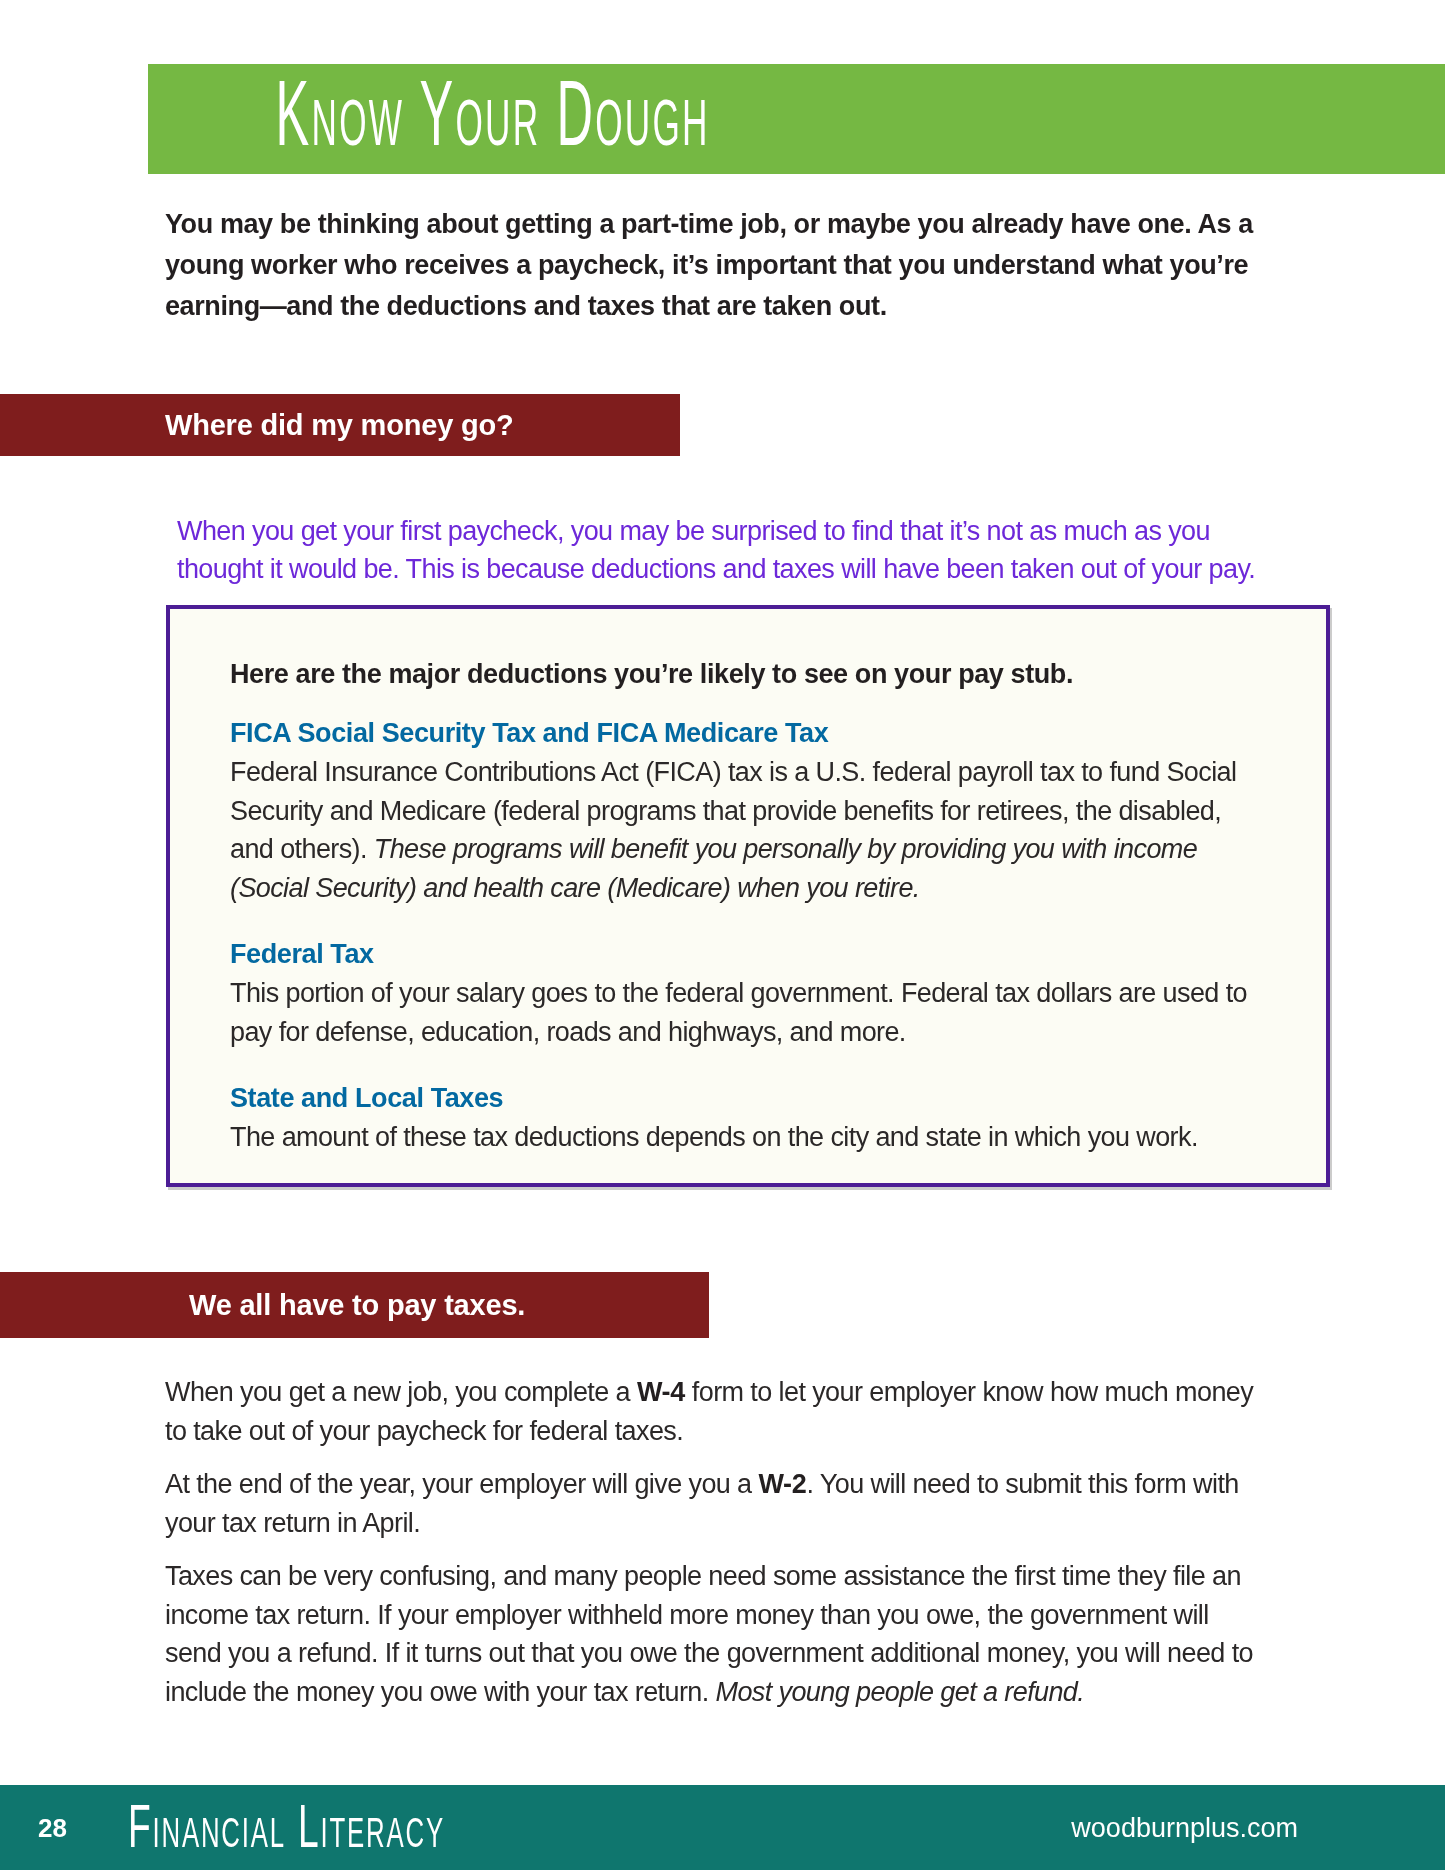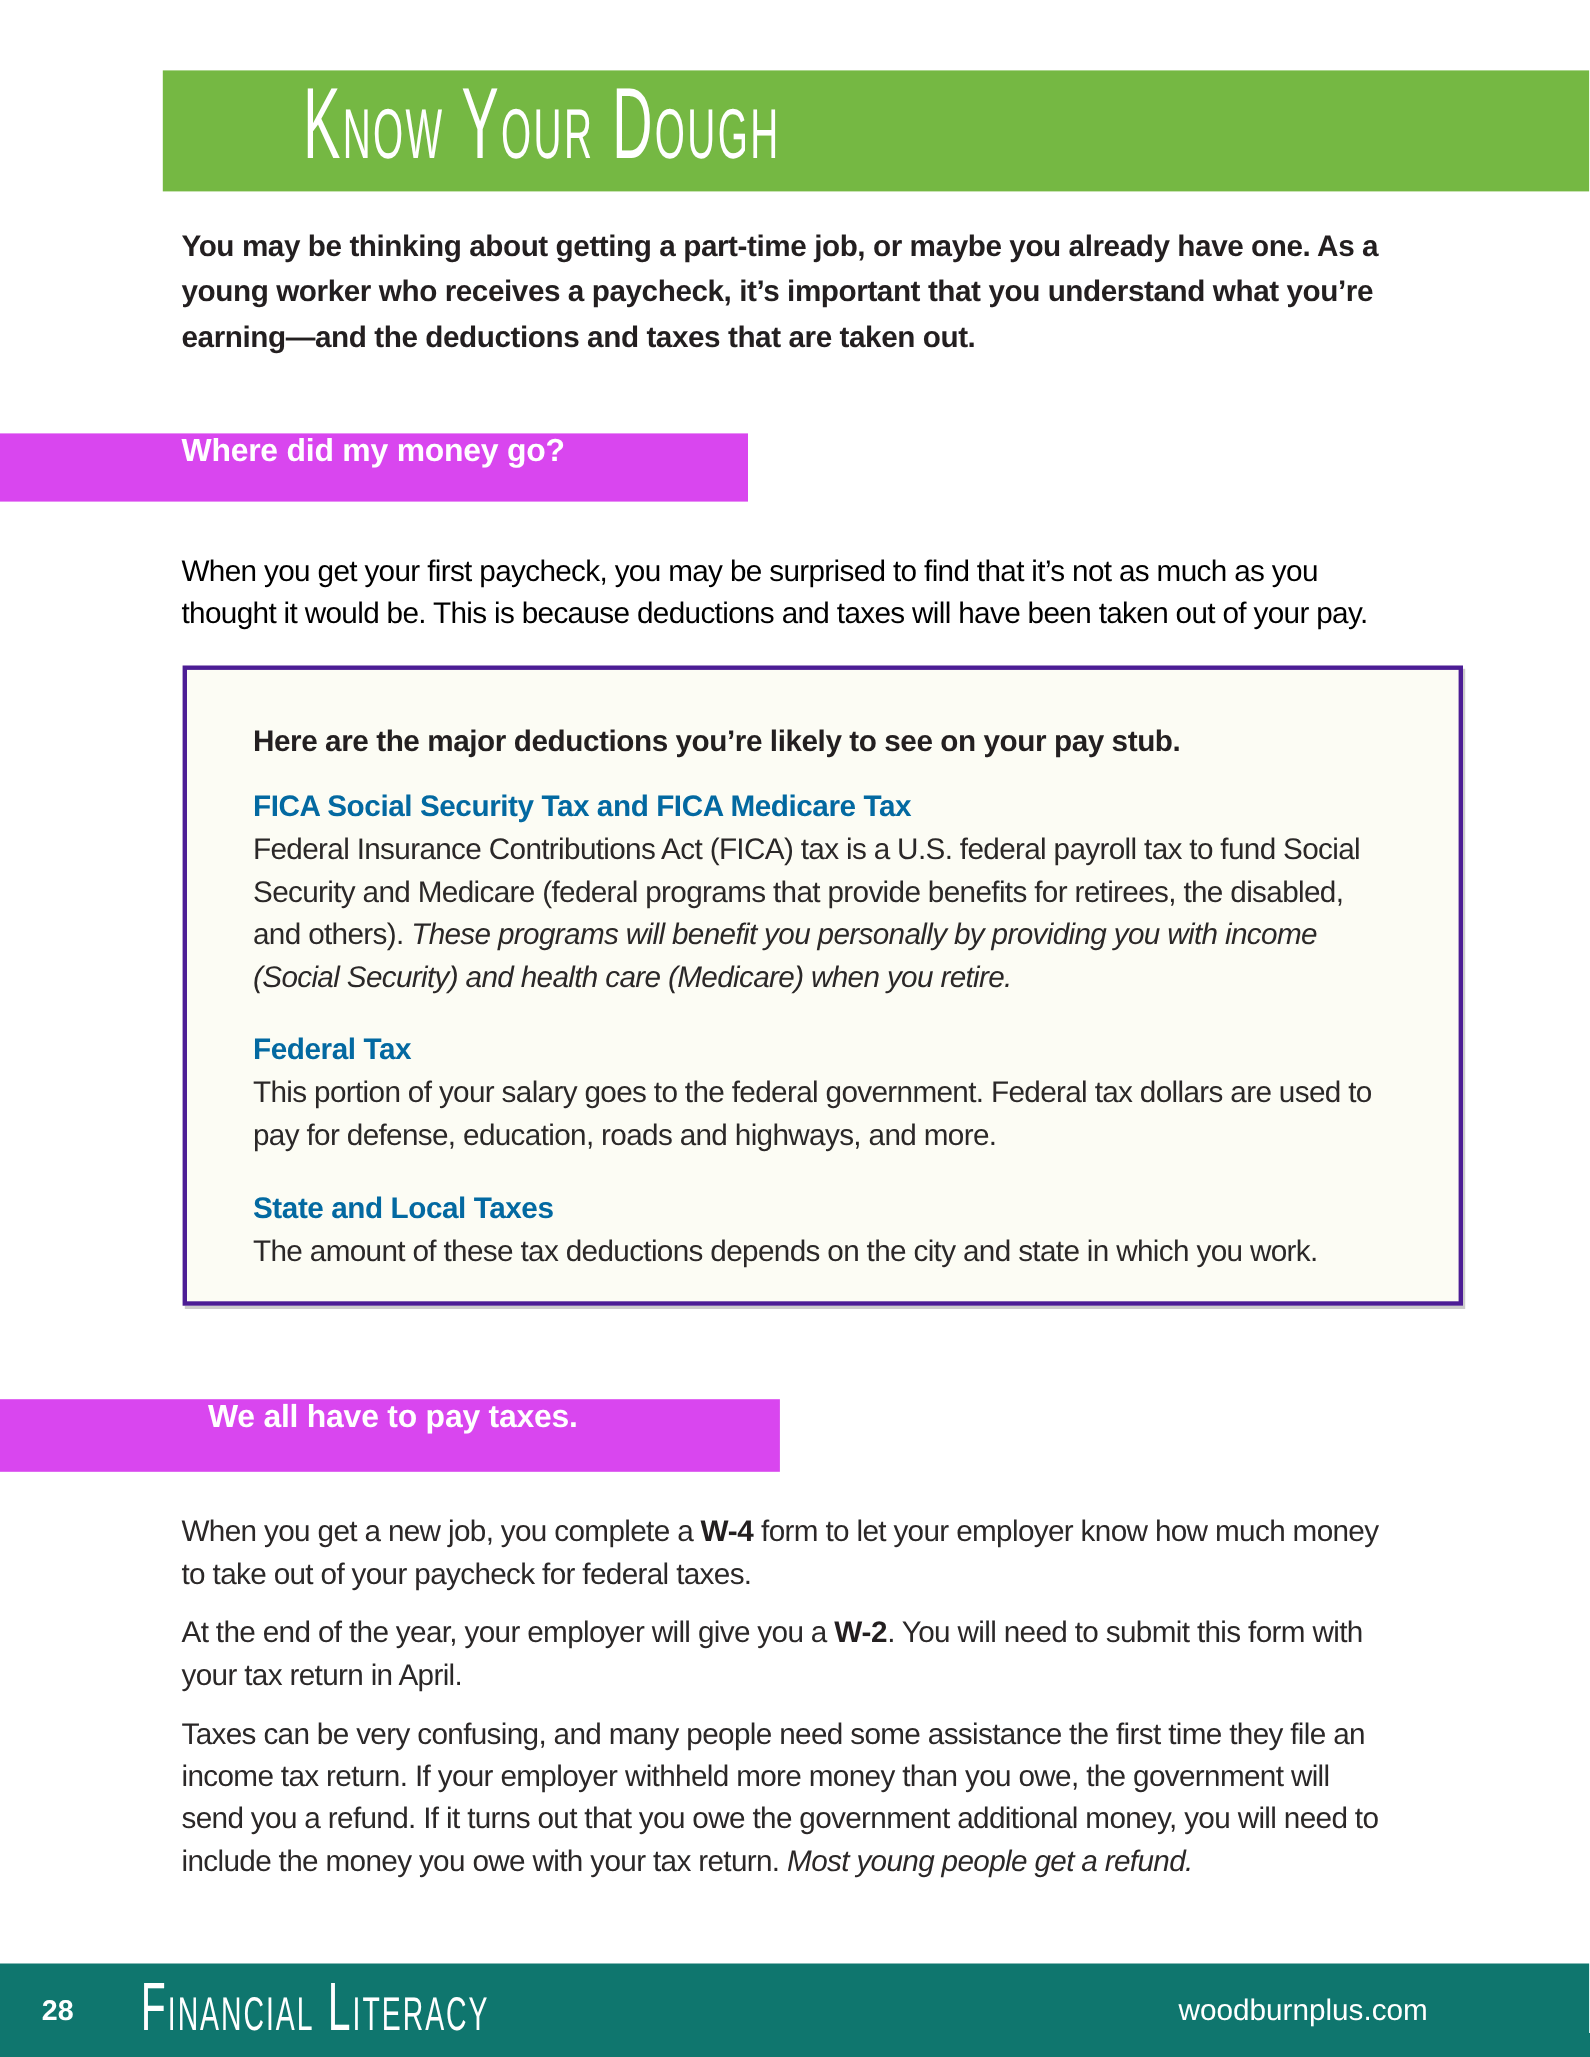--- a/index.html
+++ b/index.html
@@ -40,38 +40,38 @@
     margin:0;
     font-size:27px;font-weight:bold;
     line-height:41px;
     letter-spacing:-0.4px;
     color:#231f20;
   }
 
   
   .bar{
     left:0;height:62px;width:680px;
-    background:#d946ef;
-    display:flex;align-items:flex-start;
+    background:#7f1d1d;
+    display:flex;align-items:center;
   }
   .bar1{top:394px;}
   .bar2{top:1272px;height:66px;width:685px;padding-left:24px;}
   .bar-title{
     padding-left:165px;
     color:#ffffff;
     font-size:29px;font-weight:bold;
     letter-spacing:-0.2px;
   }
 
   
   .bodytext{
-    margin:0;
+    margin:12px;
     font-size:27px;line-height:38px;
     letter-spacing:-0.6px;
-    color:#000000;
+    color:#6d28d9;
   }
   .s1body{left:165px;top:500px;width:1105px;}
 
   
   .box{
     left:166px;top:605px;width:1164px;height:582px;
     box-sizing:border-box;
     background:#fcfcf4;
     border:4px solid #4c1d95;
     box-shadow:2px 3px 0 rgba(110,110,105,0.35);

